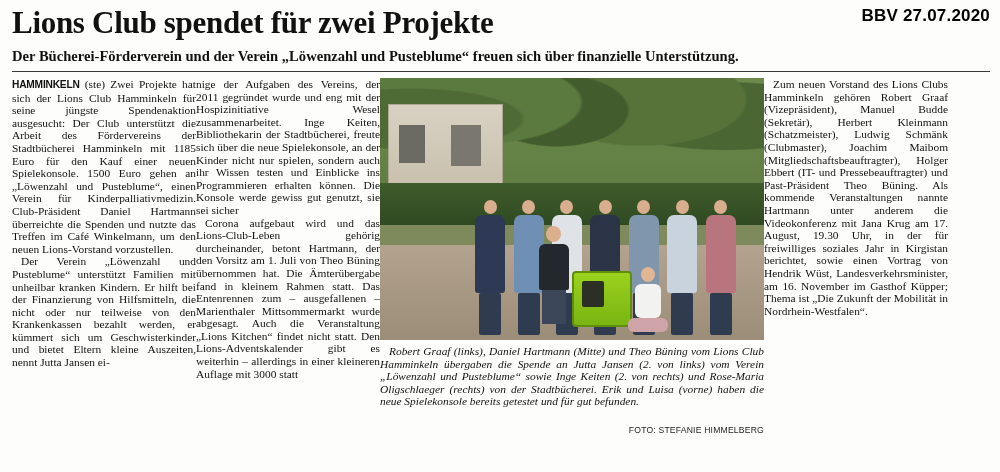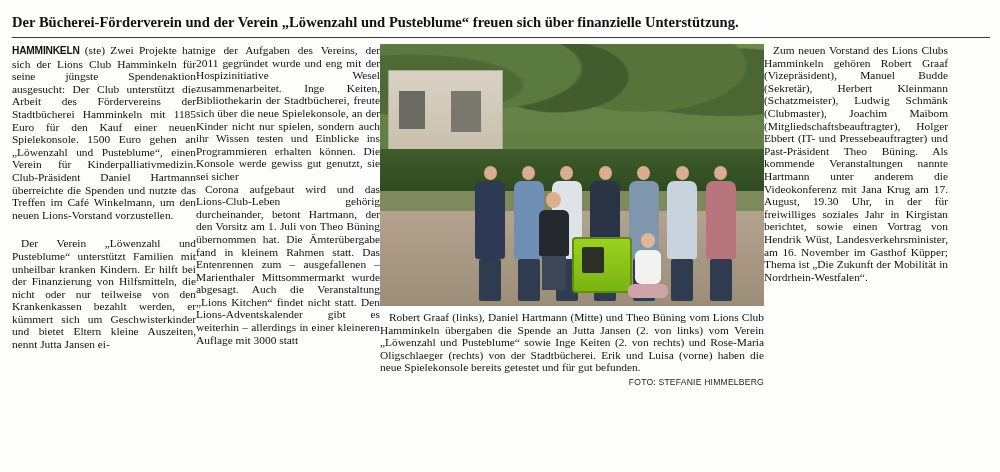--- a/index.html
+++ b/index.html
@@ -173,36 +173,41 @@
   }
   .console .screen {
     position: absolute; left: 8px; top: 8px; width: 22px; height: 26px;
     background: #2b2f26; border-radius: 2px;
   }
   .caption {
     font-size: 11.2px;
     line-height: 12.4px;
     text-align: justify;
     margin: 0;
+    font-style: italic;
   }
   .credit {
     font-family: "Liberation Sans", sans-serif;
     font-size: 8.6px;
     letter-spacing: 0.2px;
     color: #222;
     text-align: right;
-    margin-top: 3px;
-  }
-  .col-left-stack p + p { margin-top: 16px; }
+    margin-top: 17px;
+  }
+  .col-left-stack p + p { margin-top: 0; }
 </style>
 </head>
 <body>
 
 <div class="page">
 
+  <div class="topline">
+    <h1 class="headline">Lions Club spendet für zwei Projekte</h1>
+    <div class="source-tag">BBV 27.07.2020</div>
+  </div>
 
   <div class="subhead">Der Bücherei-Förderverein und der Verein „Löwenzahl und Pusteblume“ freuen sich über finanzielle Unterstützung.</div>
 
   <div class="rule"></div>
 
   <div class="columns">
 
     <div class="col col-left-stack">
       <p class="first"><span class="lead-in">HAMMINKELN</span> <span>(ste)</span> <span>Zwei Projekte hat sich der Lions Club Hamminkeln für seine jüngste Spendenaktion ausgesucht: Der Club unterstützt die Arbeit des Fördervereins der Stadtbücherei Hamminkeln mit 1185 Euro für den Kauf einer neuen Spielekonsole. 1500 Euro gehen an „Löwenzahl und Pusteblume“, einen Verein für Kinderpalliativmedizin. Club-Präsident Daniel Hartmann überreichte die Spenden und nutzte das Treffen im Café Winkelmann, um den neuen Lions-Vorstand vorzustellen.</span></p>
       <p>Der Verein „Löwenzahl und Pusteblume“ unterstützt Familien mit unheilbar kranken Kindern. Er hilft bei der Finanzierung von Hilfsmitteln, die nicht oder nur teilweise von den Krankenkassen bezahlt werden, er kümmert sich um Geschwisterkinder und bietet Eltern kleine Auszeiten, nennt Jutta Jansen ei-</p>

